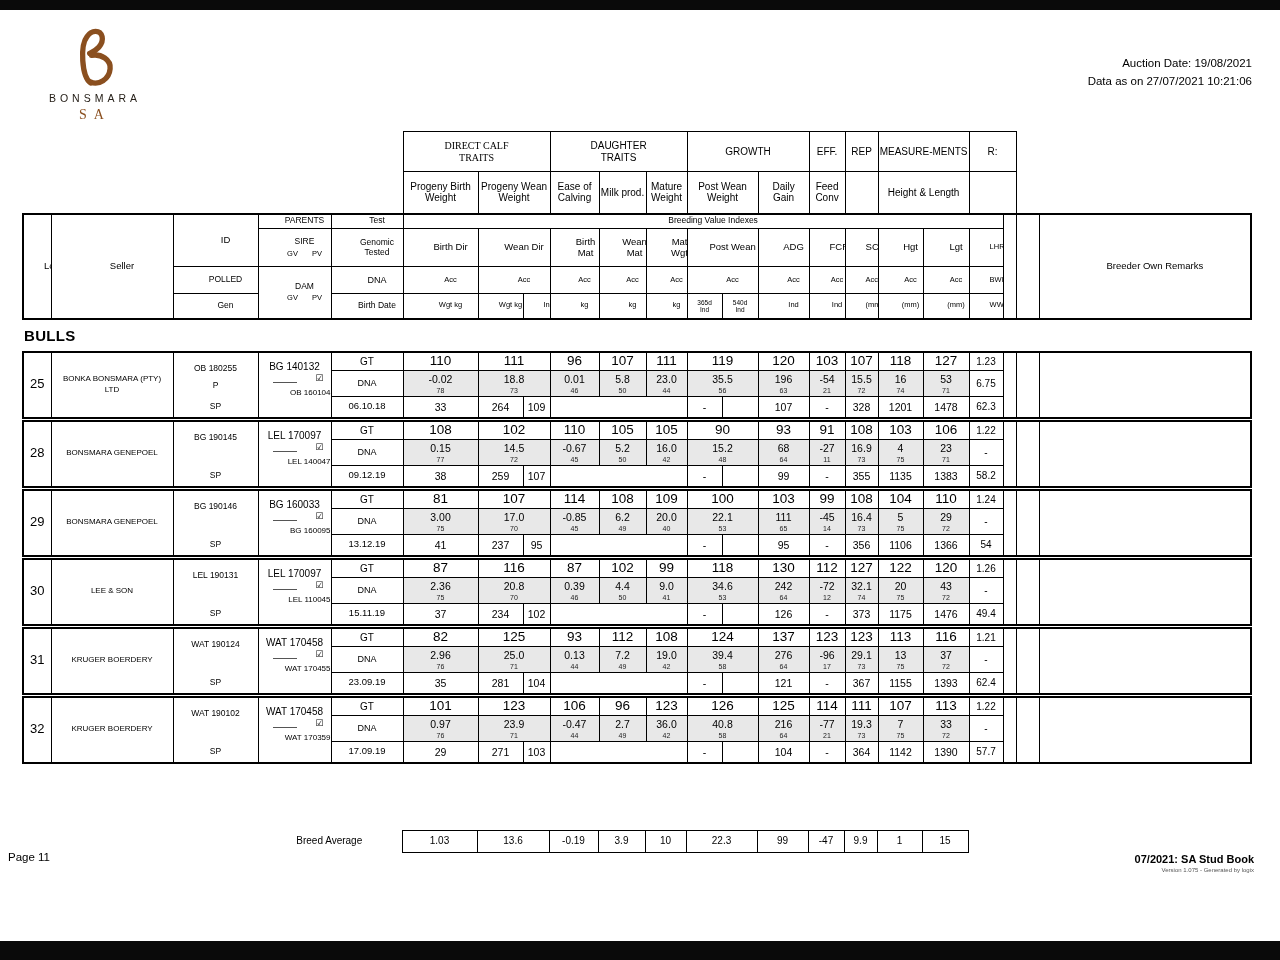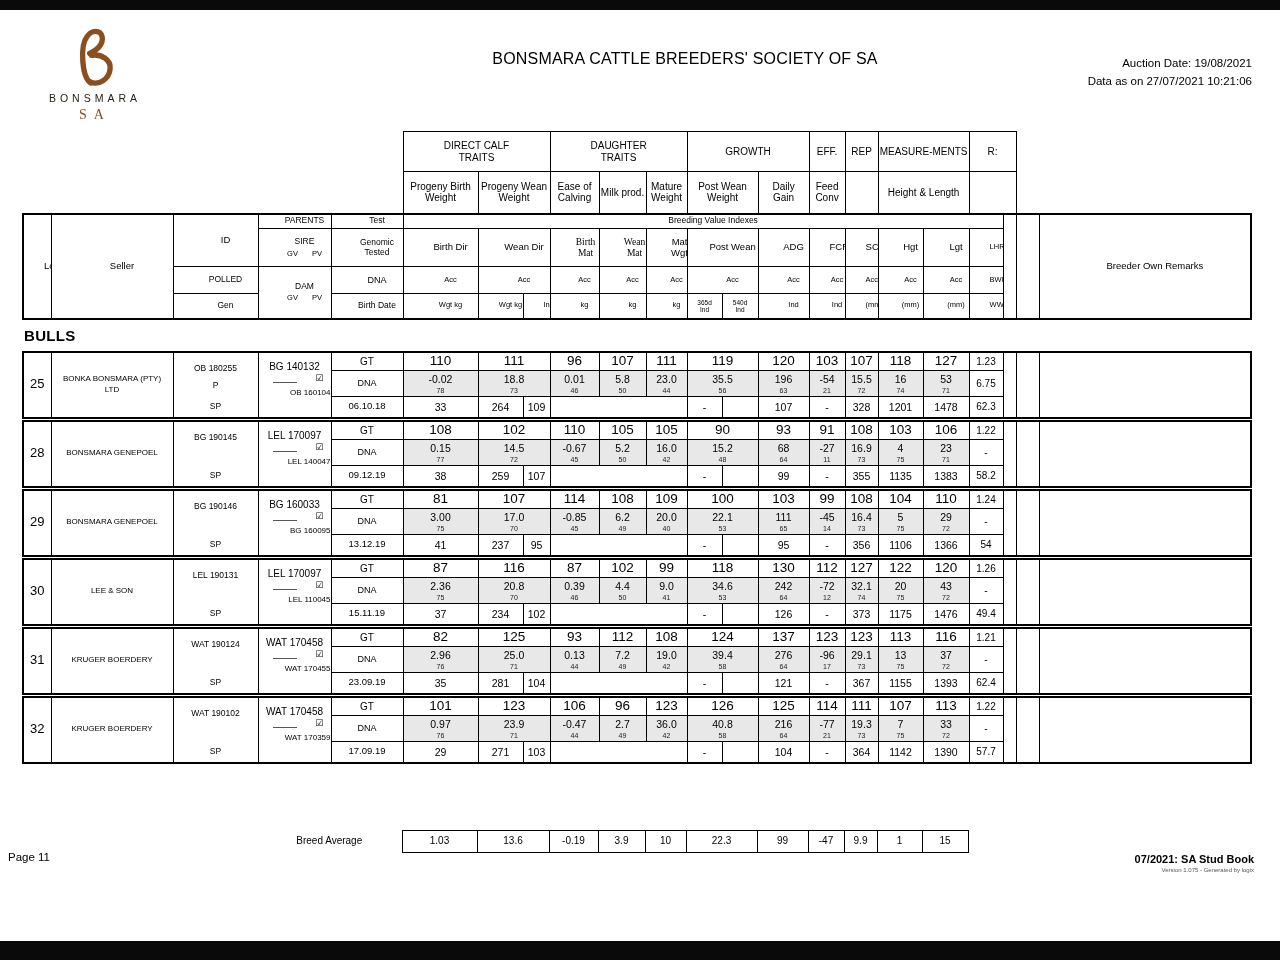--- a/index.html
+++ b/index.html
@@ -33,22 +33,22 @@
   
   tbody.tophead { border:none; }
   .hA { height:40px; } .hB { height:42px; }
   td.grp { border:1.5px solid #000; font-size:12px; }
   td.grp-growth { font-size:13px; }
   td.grp-eff { font-size:8px; }
   td.grp-rep { font-size:10.5px; }
   td.grp-meas { font-size:11.5px; padding:0 8px; }
   td.grp-r { font-size:10.5px; }
   td.sub { border:1.5px solid #000; font-size:7px; padding:0 3px; line-height:1.25; }
-  .w90{width:90px;margin:0 auto;} .w72{width:72px;margin:0 auto;}
-  .w48{width:48px;margin:0 auto;} .w30{width:30px;margin:7px auto;font-family:Liberation Serif, serif;}
+  .w90{width:90px;margin:0 auto;font-family:Liberation Serif, serif;} .w72{width:72px;margin:0 auto;}
+  .w48{width:48px;margin:0 auto;} .w30{width:30px;margin:7px auto;}
   .w26{width:26px;margin:0 auto;} .w24{width:24px;margin:0 auto;}
 
   
   tbody.mainhead { border:2px solid #000; }
   tbody.mainhead td { border:1px solid #000; font-size:8.5px;padding-left:20px; }
   .hC { height:15px; } .hD { height:38px; } .hE { height:27px; } .hF { height:25px; }
   tbody.mainhead td.colh { font-size:9.5px; }
   tbody.mainhead td.acch { font-size:7.5px; }
   tbody.mainhead td.unit { font-size:7.5px; }
   tbody.mainhead td.f365 { font-size:6.5px; padding:0 6px; line-height:1.1; }
@@ -104,21 +104,20 @@
 <div class="logo">
   <svg width="58" height="64" viewBox="0 0 60 72">
     <path d="M25 64 C15 57 13 22 21 12 C26 4 36 4 38 12 C40 21 31 28 24 31" fill="none" stroke="#8a4f1f" stroke-width="6" stroke-linecap="round"></path>
     <path d="M26 33 C37 31 48 38 47 48 C46 60 34 67 25 63" fill="none" stroke="#8a4f1f" stroke-width="6" stroke-linecap="round"></path>
   </svg>
   <div class="brand">BONSMARA</div>
   <div class="brand-sub">SA</div>
 </div>
 
 <div class="titles">
-  <div class="title">BONSMARA CATTLE BREEDERS' SOCIETY OF SA</div>
 </div>
 
 <div class="auction">
   <div>Auction Date: 19/08/2021</div>
   <div>Data as on 27/07/2021 10:21:06</div>
 </div>
 
 <div id="content">
 
   <table class="grid">

